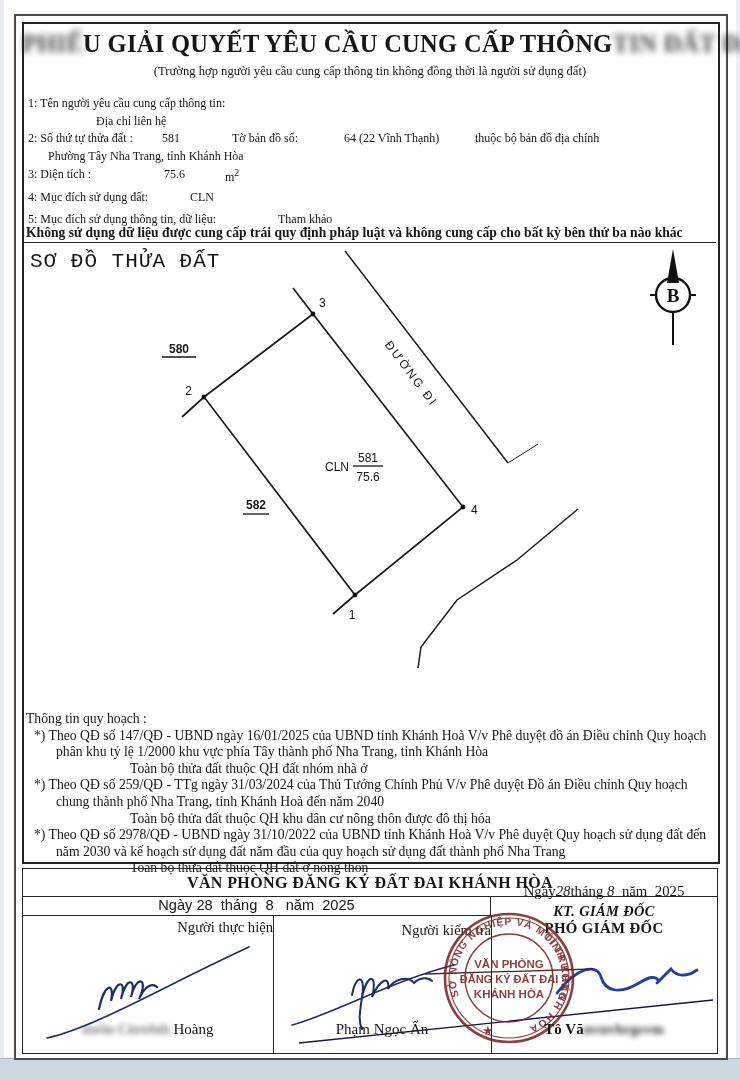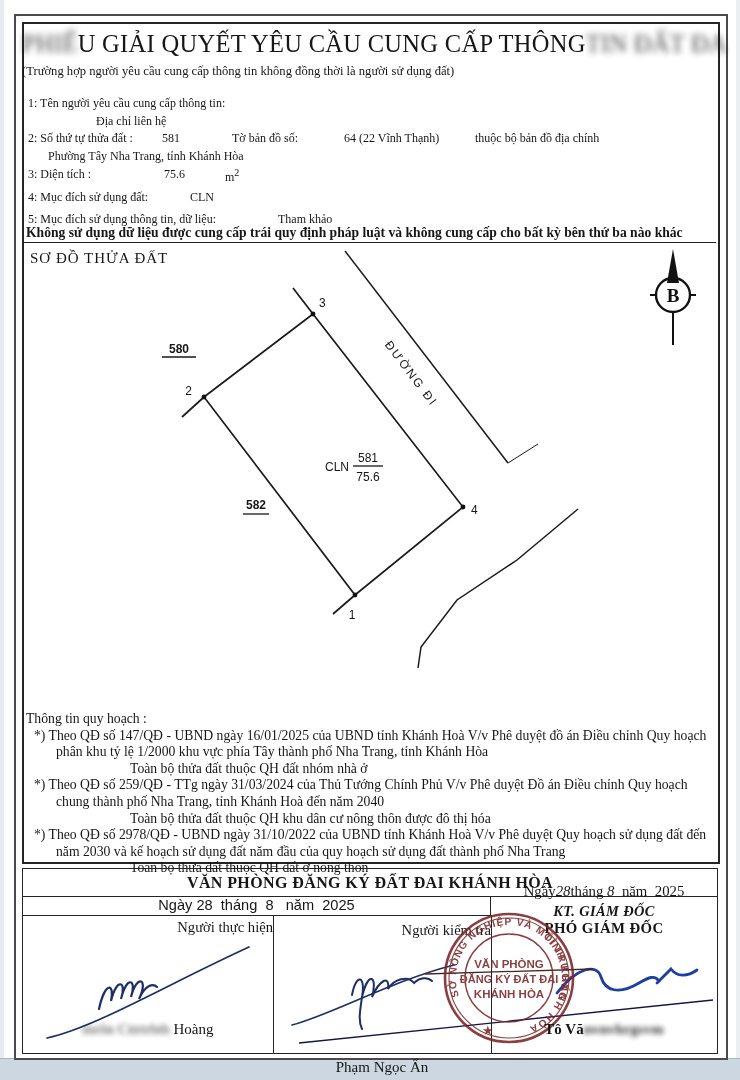--- a/index.html
+++ b/index.html
@@ -4,29 +4,29 @@
 <style>
   html,body{margin:0;padding:0;}
   body{width:740px;height:1080px;position:relative;background:#ffffff;overflow:hidden;
        font-family:"Liberation Serif","DejaVu Serif",serif;color:#161616;}
   .abs{position:absolute;}
   .edge-bottom{left:0;top:1058px;width:740px;height:22px;background:#ccd7e2;border-top:1px solid #a7b6c4;}
   .edge-left{left:0;top:0;width:4px;height:1080px;background:#e7eaee;}
   .edge-right{left:736px;top:0;width:4px;height:1080px;background:#eceff2;}
   .outer-frame{left:14px;top:14px;width:710px;height:1042px;border:2px solid #4a4a4a;}
   .inner-frame{left:22px;top:22px;width:694px;height:838px;border:2px solid #242424;}
-  .title{left:22px;top:30px;width:554px;text-align:center;font-size:24.5px;font-weight:normal;white-space:nowrap;letter-spacing:.3px;}
+  .title{left:22px;top:30px;width:554px;text-align:center;font-size:24.5px;font-weight:bold;white-space:nowrap;letter-spacing:.3px;}
   .smudge{filter:blur(3px);opacity:.8;}
   .smudge-soft{filter:blur(2.4px);opacity:.85;}
-  .subtitle{left:22px;top:64px;width:696px;text-align:left;font-size:12.6px;}
+  .subtitle{left:22px;top:64px;width:696px;text-align:center;font-size:12.6px;}
   .fline{left:28px;width:688px;font-size:12px;white-space:nowrap;}
   .seg{position:absolute;top:0;white-space:nowrap;}
   .warning{left:26px;top:225px;width:690px;font-size:13.6px;font-weight:bold;white-space:nowrap;}
   .divline{left:22px;top:242px;width:694px;height:0;border-top:1.6px solid #242424;}
-  .mapsection-label{left:30px;top:250px;font-family:Liberation Serif, serif;font-size:15px;letter-spacing:1px;}
+  .mapsection-label{left:30px;top:250px;font-family:Liberation Mono, monospace;font-size:21px;letter-spacing:1px;}
   .map-svg{left:22px;top:243px;}
   .planning{left:26px;top:711px;width:690px;font-size:13.7px;line-height:16.6px;}
   .pl-item{margin-left:8px;white-space:nowrap;}
   .pl-cont{margin-left:30px;white-space:nowrap;}
   .pl-note{margin-left:104px;white-space:nowrap;}
   .sigtable{left:22px;top:868px;width:694px;height:184px;border:1.6px solid #242424;}
   .office-row{position:absolute;left:0;top:0;width:100%;height:27px;border-bottom:1.4px solid #242424;
               text-align:center;font-weight:bold;font-size:16px;line-height:28px;letter-spacing:.4px;}
   .dateL{position:absolute;left:0;top:27px;width:467px;height:19px;border-right:1.4px solid #242424;border-bottom:1.4px solid #242424;
          text-align:center;font-family:"Liberation Sans","DejaVu Sans",sans-serif;font-size:14.6px;line-height:19px;}
@@ -199,15 +199,15 @@
         <text font-size="10.2" font-weight="bold" letter-spacing="1.5"><textPath href="#ringRight">TỈNH KHÁNH HÒA</textPath></text>
         <text x="48" y="132" font-size="13">★</text>
         <text x="75" y="65" text-anchor="middle" font-size="11.5" font-weight="bold">VĂN PHÒNG</text>
         <text x="75" y="80" text-anchor="middle" font-size="11" font-weight="bold">ĐĂNG KÝ ĐẤT ĐAI</text>
         <text x="75" y="95" text-anchor="middle" font-size="11.5" font-weight="bold">KHÁNH HÒA</text>
       </g>
     </svg>
   </div>
 
   <div class="namerow" style="left:0;width:250px;"><span class="smudge-soft">mrõn Cttrtrbth</span> <span>Hoàng</span></div>
-  <div class="namerow" style="left:250px;width:218px;margin-top:38px;">Phạm Ngọc Ẩn</div>
+  <div class="namerow" style="left:250px;width:218px;">Phạm Ngọc Ẩn</div>
   <div class="namerow" style="left:468px;width:226px;font-weight:bold;"><span>Tô Vă</span><span class="smudge-soft">nvnvhrgsvm</span></div>
 </div>
 
 </body></html>

